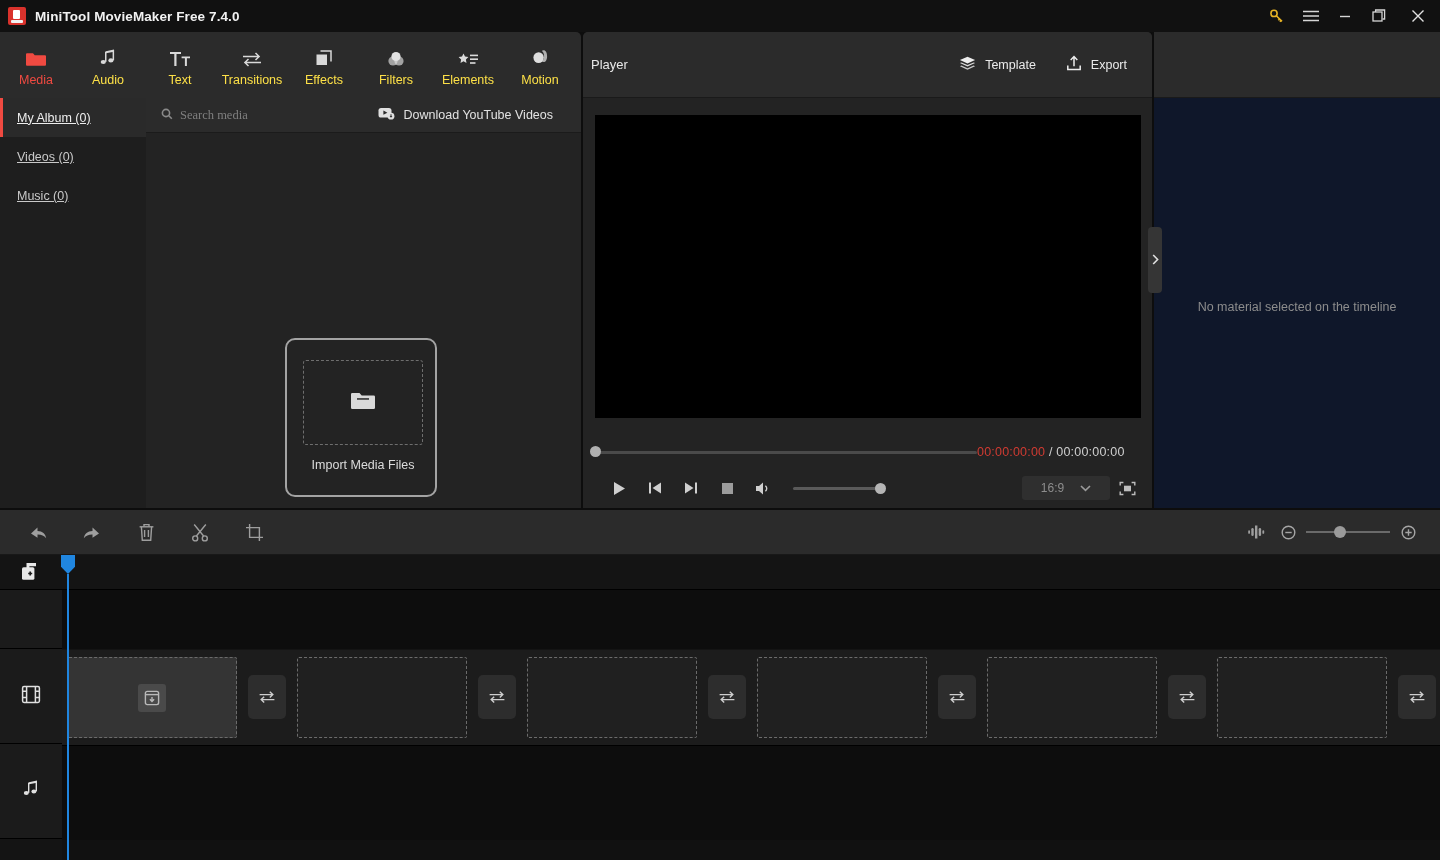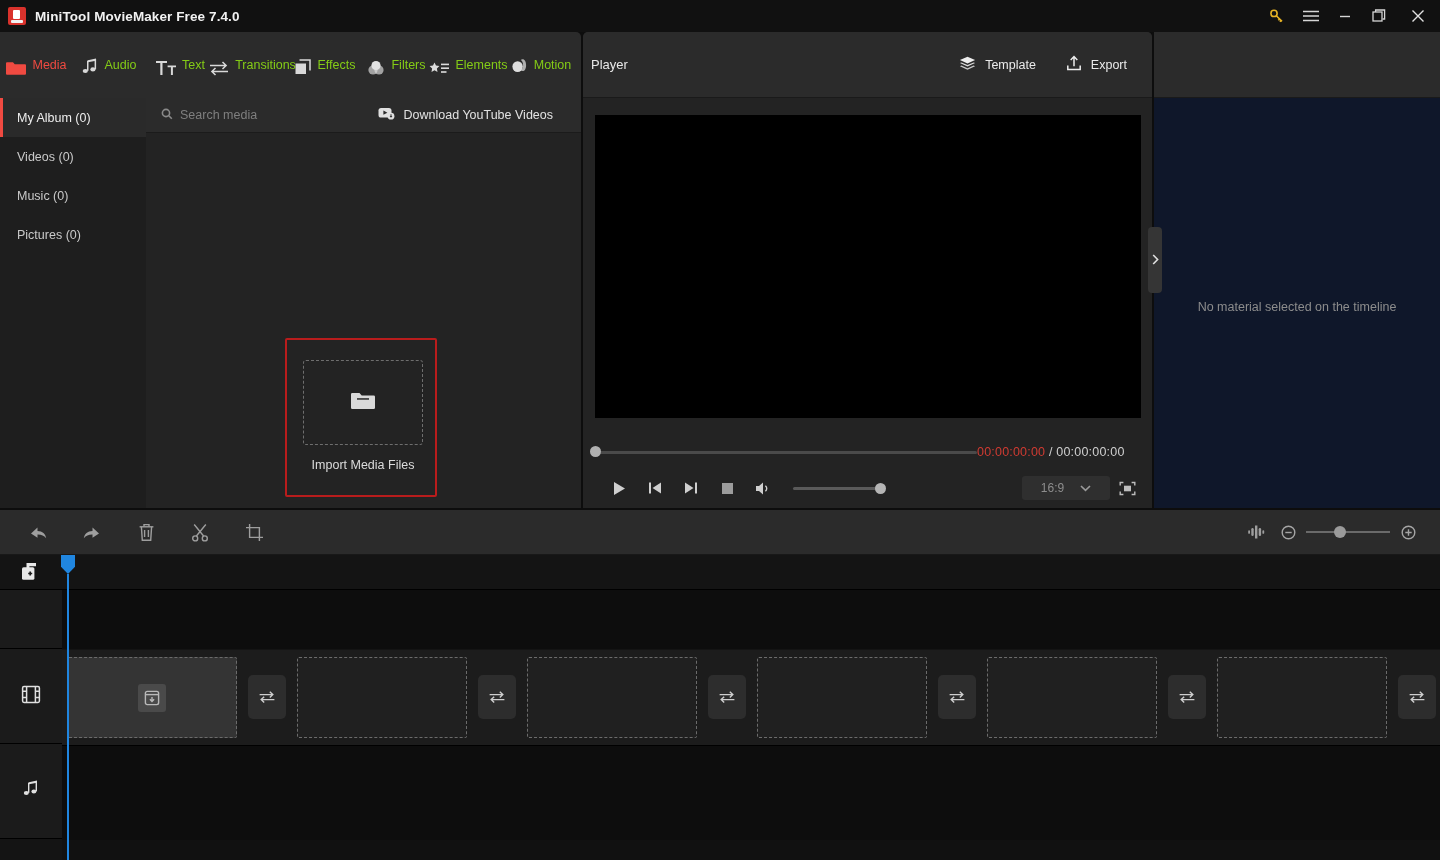--- a/index.html
+++ b/index.html
@@ -43,75 +43,75 @@
 
   
   .toolbar {
     position:absolute; left:0; top:32px; width:581px; height:66px;
     background:#2b2b2b;
     display:flex; align-items:flex-start;
     border-top-right-radius:5px;
   }
   .tool {
     width:72px; height:66px;
-    display:flex; flex-direction:row; align-items:center; justify-content:center;
+    display:flex; flex-direction:column; align-items:center; justify-content:center;
     gap:5px; cursor:default;
   }
   .tool .ic { height:24px; display:flex; align-items:flex-end; }
-  .tool .lbl { font-size:12.5px; color:#84cc16; white-space:nowrap; }
+  .tool .lbl { font-size:12.5px; color:#fde047; white-space:nowrap; }
   .tool.active .lbl { color:#f04a41; }
 
   
   .media-panel {
     position:absolute; left:0; top:98px; width:581px; height:410px;
     background:#232323;
   }
   .sidebar {
     position:absolute; left:0; top:0; width:146px; height:410px;
     background:#1e1e1e;
   }
   .side-item {
     height:39px; display:flex; align-items:center;
     padding-left:17px; font-size:12.5px; color:#c9c9c9;
-    position:relative; cursor:default;
+    position:relative; cursor:default;text-decoration:underline;
   }
   .side-item.active { background:#2a2a2a; color:#ededed; }
   .side-item.active::before {
     content:""; position:absolute; left:0; top:0; width:3px; height:39px;
     background:#f04a41;
   }
 
   
   .searchrow {
     position:absolute; left:146px; top:0; width:435px; height:35px;
     background:#2b2b2b;
     display:flex; align-items:center;
     border-bottom:1px solid #1b1b1b;
   }
   .search-wrap { display:flex; align-items:center; gap:7px; margin-left:15px; }
   .search-input {
     background:transparent; border:0; outline:none;
-    font-family:Liberation Sans, sans-serif; font-size:12.5px;
+    font-family:Liberation Serif, serif; font-size:12.5px;
     color:#d0d0d0; width:180px;
   }
   .search-input::placeholder { color:#7f7f7f; }
   .yt-btn {
     margin-left:auto; margin-right:28px;
     display:flex; align-items:center; gap:9px;
     font-size:12.5px; color:#e2e2e2; cursor:default;
   }
 
   
   .media-body {
     position:absolute; left:146px; top:35px; width:435px; height:375px;
     background:#232323;
   }
   .import-highlight {
     position:absolute; left:139px; top:205px; width:152px; height:159px;
-    border:2px solid #b91c1c; border-radius:2px;
+    border:2px solid #a3a3a3; border-radius:10px;
   }
   .import-inner {
     position:absolute; left:16px; top:20px; width:120px; height:85px;
     border:1px dashed #6e6e6e; border-radius:3px;
     display:flex; align-items:center; justify-content:center;
   }
   .import-label {
     position:absolute; left:0; top:118px; width:152px; text-align:center;
     font-size:12.5px; color:#dcdcdc;
   }
@@ -397,23 +397,20 @@
 
     <div class="sidebar">
       <div class="side-item active">
         <span>My Album (0)</span>
       </div>
       <div class="side-item">
         <span>Videos (0)</span>
       </div>
       <div class="side-item">
         <span>Music (0)</span>
-      </div>
-      <div class="side-item">
-        <span>Pictures (0)</span>
       </div>
     </div>
 
     <div class="searchrow">
       <div class="search-wrap">
         <span>
           <svg width="12" height="12" viewBox="0 0 12 12">
               <g fill="none" stroke="#8a8a8a" stroke-width="1.6">
                 <circle cx="5" cy="5" r="3.6"></circle>
                 <path d="M7.8 7.8l3 3"></path>

